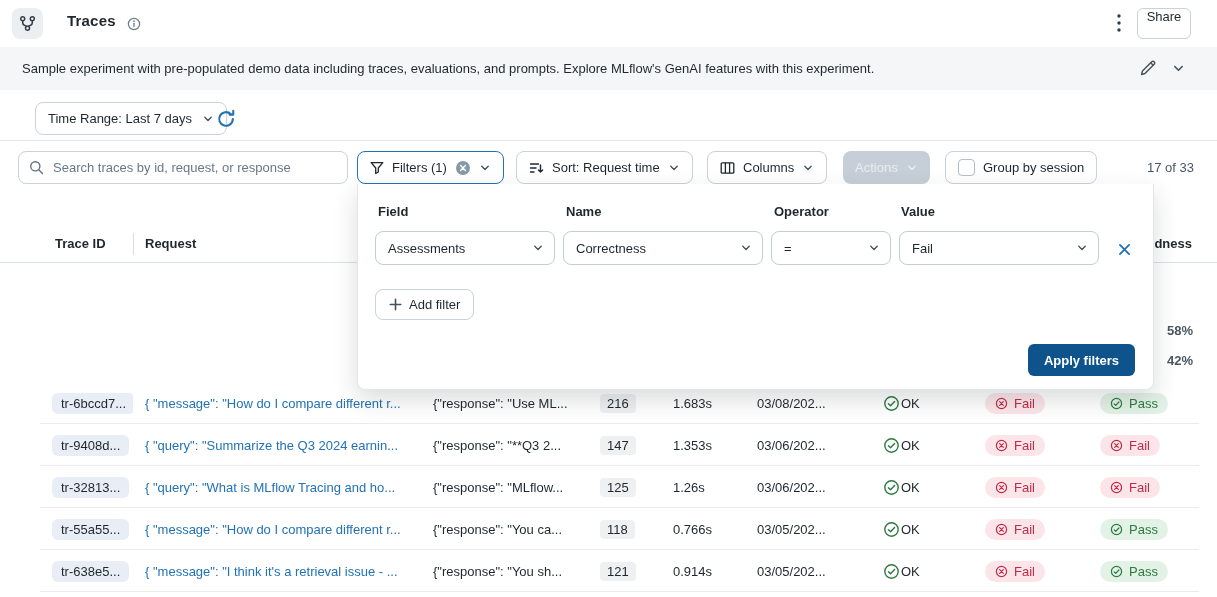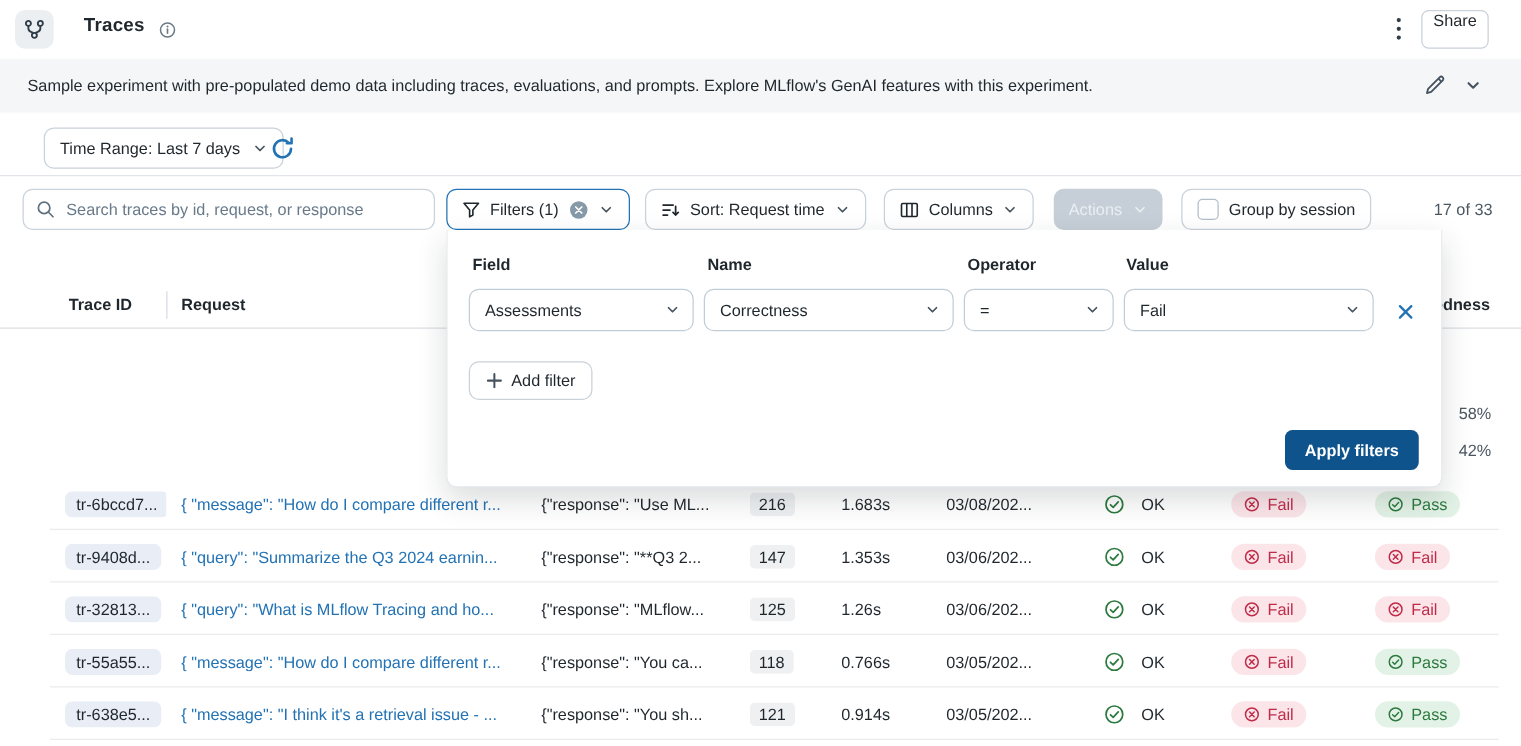--- a/index.html
+++ b/index.html
@@ -47,35 +47,35 @@
   .count-label{position:absolute;left:1128px;top:160px;width:66px;text-align:right;color:#4a5761;font-weight:500;}
 
   
   .thead{position:absolute;left:0;top:228px;right:0;height:34px;}
   .th{position:absolute;top:8px;font-weight:700;font-size:13px;cursor:pointer;}
   .th-trace{left:55px;}
   .th-request{left:145px;}
   .th-sep{position:absolute;left:133px;top:5px;width:1px;height:22px;background:#d8dde2;}
   .thead-border{position:absolute;left:0;top:262px;right:0;height:1px;background:#dbe0e4;}
   .th-ground{position:absolute;top:236px;right:25px;font-weight:700;font-size:13px;white-space:nowrap;z-index:5;cursor:pointer;}
-  .sum-val{position:absolute;right:24px;width:60px;text-align:right;color:#4a5761;font-weight:400;z-index:5;}
+  .sum-val{position:absolute;right:24px;width:60px;text-align:right;color:#4a5761;font-weight:700;z-index:5;}
   .sum-1{top:323px;}
   .sum-2{top:353px;}
 
   .rows{position:absolute;left:0;top:382px;right:0;z-index:1;}
   .trow{position:relative;height:42px;display:flex;align-items:center;padding-left:40px;box-sizing:border-box;cursor:pointer;}
   .trow::after{content:"";position:absolute;left:40px;right:18px;bottom:0;height:1px;background:#e9ebee;}
   .c{white-space:nowrap;overflow:hidden;box-sizing:border-box;flex:none;}
   .c-trace{width:93px;padding-left:12px;}
   .c-req{width:300px;padding-left:12px;color:#2272b4;}
   .c-resp{width:167px;}
   .c-tok{width:73px;}
   .c-dur{width:84px;}
   .c-date{width:126px;}
-  .c-state{width:102px;display:flex;align-items:center;gap:13px;}
+  .c-state{width:102px;display:flex;align-items:center;gap:1px;}
   .c-a{width:115px;overflow:visible;}
   .pill-id{display:inline-block;background:#e9edf6;border-radius:6px;padding:3px 9px;color:#1f272d;cursor:pointer;}
   .pill-tok{display:inline-block;background:#eef0f2;border-radius:4px;padding:2px 7px;color:#1f272d;}
   .badge{display:inline-flex;align-items:center;gap:6px;padding:3px 10px;border-radius:12px;font-size:13px;}
   .badge .ic-pass{display:none;}
   .badge.fail{background:#fbe5e9;color:#bf2b49;}
   .badge.pass{background:#e3f2e6;color:#2c7a3f;}
   .badge.pass .ic-pass{display:block;}
 
   

